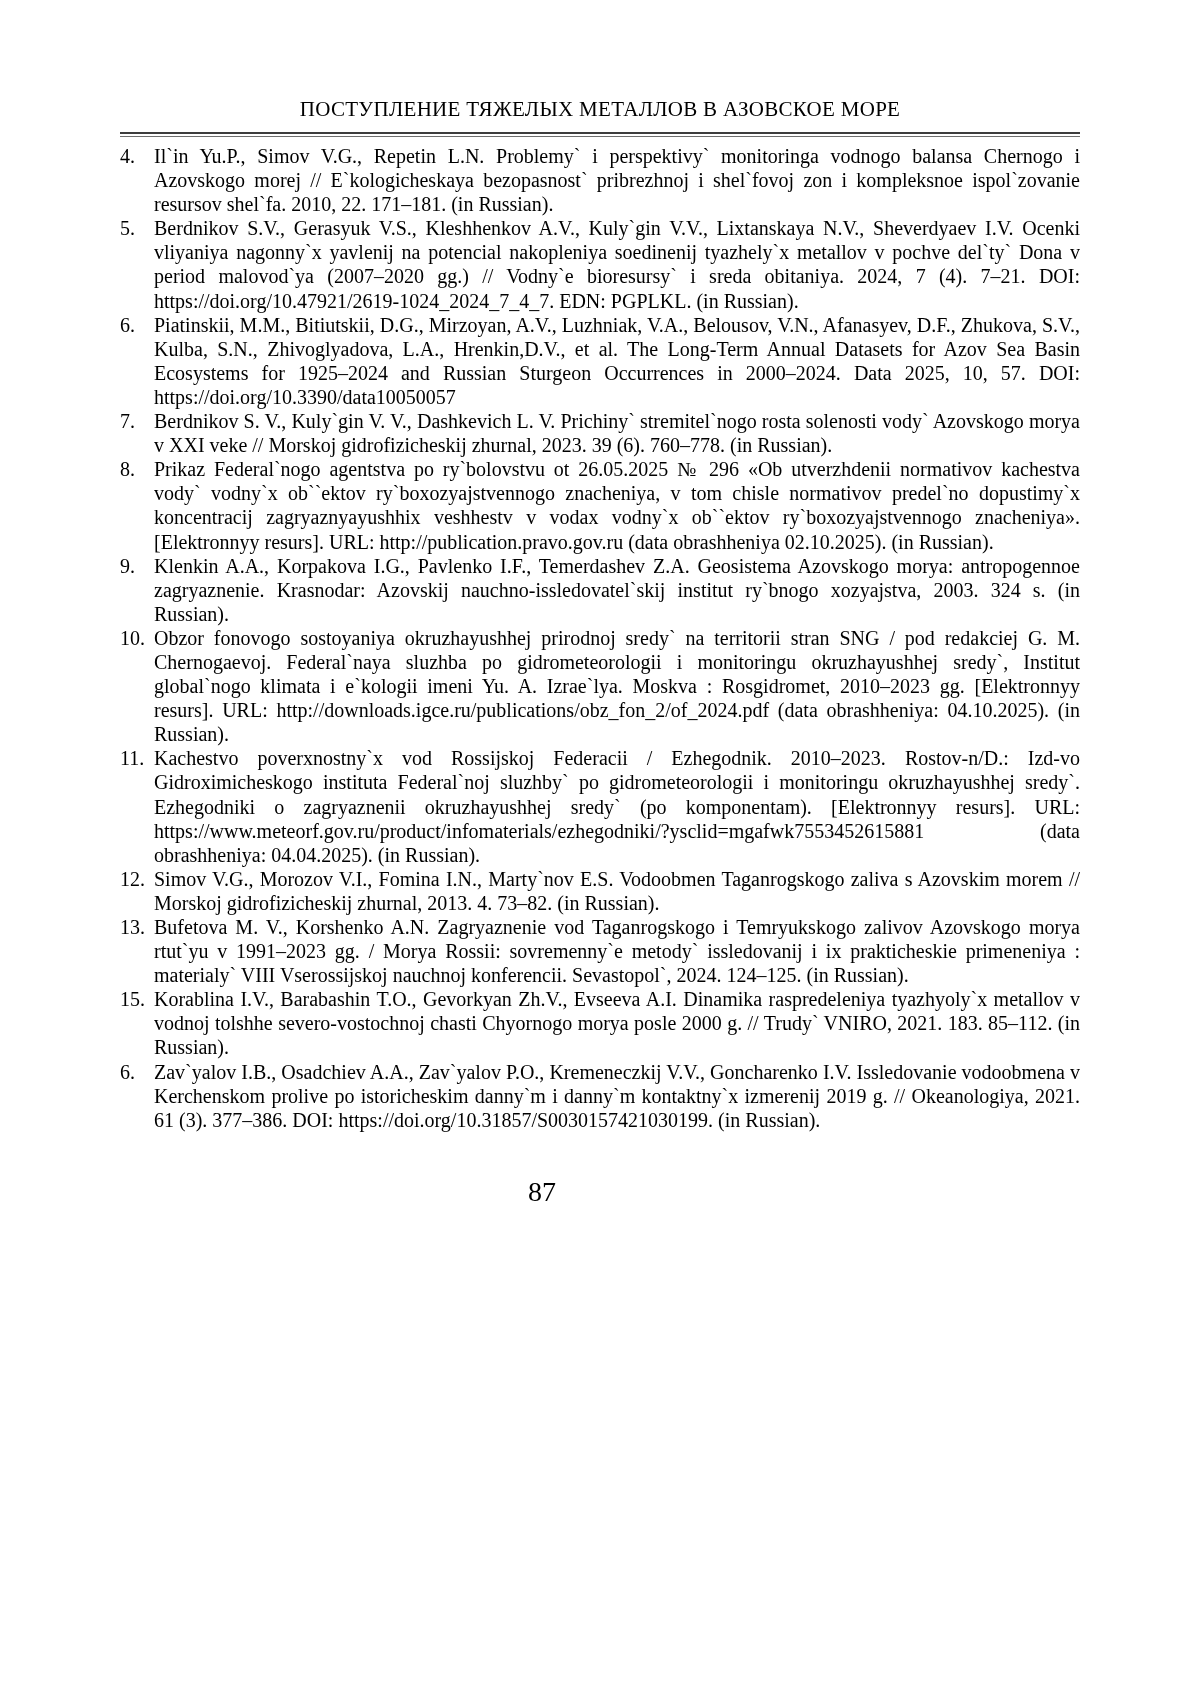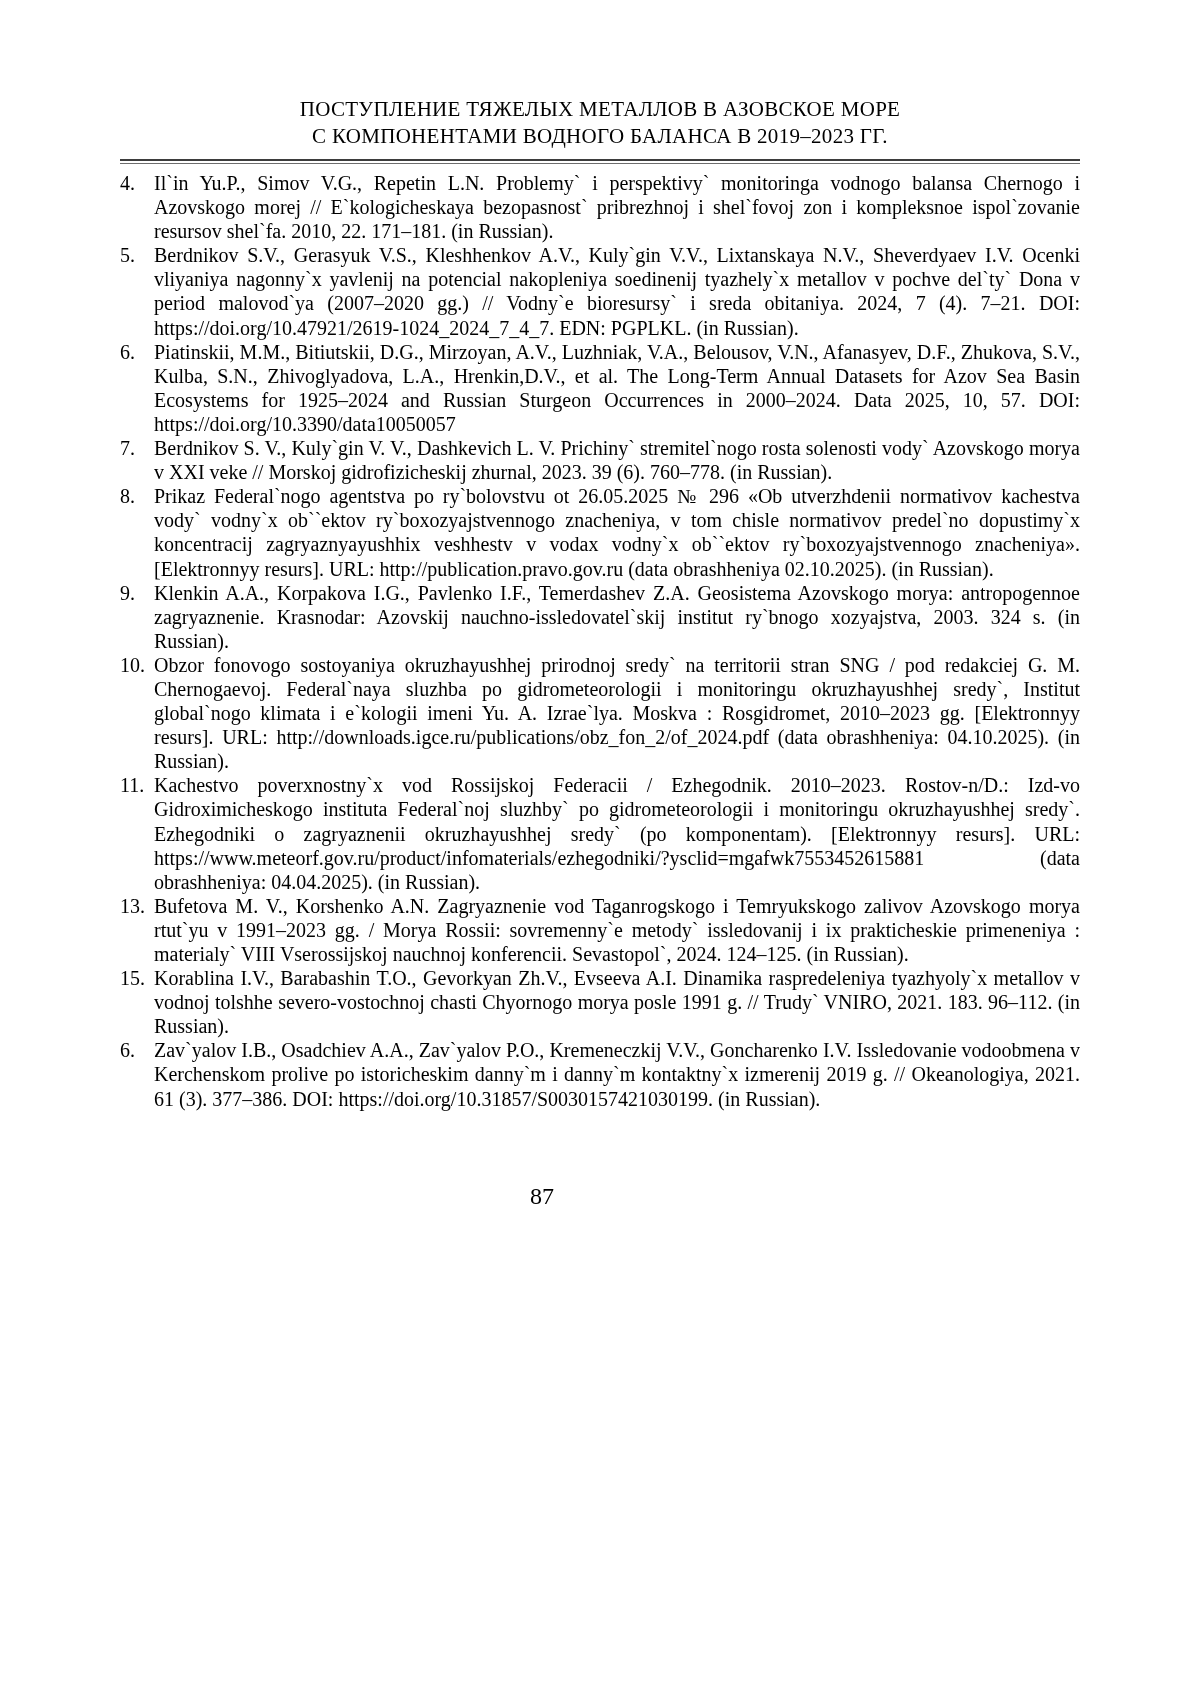--- a/index.html
+++ b/index.html
@@ -45,35 +45,34 @@
     line-height: 24.1px;
     overflow-wrap: break-word;
   }
   .ref .num {
     position: absolute;
     left: 0;
     top: 0;
     text-align: left;
   }
   .page-number {
-    margin-top: 72px;
+    margin-top: 44px;
     text-align: center;
-    font-size: 24px;
+    font-size: 28px;
     
     transform: translateX(-58px);
   }
 </style>
 </head>
 <body>
 
 <div class="page">
 
   <div class="running-head">
     <div>ПОСТУПЛЕНИЕ ТЯЖЕЛЫХ МЕТАЛЛОВ В АЗОВСКОЕ МОРЕ</div>
-    <div>С КОМПОНЕНТАМИ ВОДНОГО БАЛАНСА В 2019–2023 ГГ.</div>
   </div>
 
   <div class="header-rule"></div>
 
   <div class="refs">
     <div class="ref">
       <span class="num">4.</span>
       <span>Il`in Yu.P., Simov V.G., Repetin L.N. Problemy` i perspektivy` monitoringa vodnogo balansa Chernogo i Azovskogo morej // E`kologicheskaya bezopasnost` pribrezhnoj i shel`fovoj zon i kompleksnoe ispol`zovanie resursov shel`fa. 2010, 22. 171–181. (in Russian).</span>
     </div>
     <div class="ref">
@@ -98,26 +97,30 @@
     </div>
     <div class="ref">
       <span class="num">10.</span>
       <span>Obzor fonovogo sostoyaniya okruzhayushhej prirodnoj sredy` na territorii stran SNG / pod redakciej G. M. Chernogaevoj. Federal`naya sluzhba po gidrometeorologii i monitoringu okruzhayushhej sredy`, Institut global`nogo klimata i e`kologii imeni Yu. A. Izrae`lya. Moskva : Rosgidromet, 2010–2023 gg. [Elektronnyy resurs]. URL: http://downloads.igce.ru/publications/obz_fon_2/of_2024.pdf (data obrashheniya: 04.10.2025). (in Russian).</span>
     </div>
     <div class="ref">
       <span class="num">11.</span>
       <span>Kachestvo poverxnostny`x vod Rossijskoj Federacii / Ezhegodnik. 2010–2023. Rostov-n/D.: Izd-vo Gidroximicheskogo instituta Federal`noj sluzhby` po gidrometeorologii i monitoringu okruzhayushhej sredy`. Ezhegodniki o zagryaznenii okruzhayushhej sredy` (po komponentam). [Elektronnyy resurs]. URL: https://www.meteorf.gov.ru/product/infomaterials/ezhegodniki/?ysclid=mgafwk7553452615881 (data obrashheniya: 04.04.2025). (in Russian).</span>
     </div>
     <div class="ref">
+      <span class="num">12.</span>
+      <span>Simov V.G., Morozov V.I., Fomina I.N., Marty`nov E.S. Vodoobmen Taganrogskogo zaliva s Azovskim morem // Morskoj gidrofizicheskij zhurnal, 2013. 4. 73–82. (in Russian).</span>
+    </div>
+    <div class="ref">
       <span class="num">13.</span>
       <span>Bufetova M. V., Korshenko A.N. Zagryaznenie vod Taganrogskogo i Temryukskogo zalivov Azovskogo morya rtut`yu v 1991–2023 gg. / Morya Rossii: sovremenny`e metody` issledovanij i ix prakticheskie primeneniya : materialy` VIII Vserossijskoj nauchnoj konferencii. Sevastopol`, 2024. 124–125. (in Russian).</span>
     </div>
     <div class="ref">
       <span class="num">15.</span>
-      <span>Korablina I.V., Barabashin T.O., Gevorkyan Zh.V., Evseeva A.I. Dinamika raspredeleniya tyazhyoly`x metallov v vodnoj tolshhe severo-vostochnoj chasti Chyornogo morya posle 1991 g. // Trudy` VNIRO, 2021. 183. 96–112. (in Russian).</span>
+      <span>Korablina I.V., Barabashin T.O., Gevorkyan Zh.V., Evseeva A.I. Dinamika raspredeleniya tyazhyoly`x metallov v vodnoj tolshhe severo-vostochnoj chasti Chyornogo morya posle 2000 g. // Trudy` VNIRO, 2021. 183. 85–112. (in Russian).</span>
     </div>
     <div class="ref">
       <span class="num">6.</span>
       <span>Zav`yalov I.B., Osadchiev A.A., Zav`yalov P.O., Kremeneczkij V.V., Goncharenko I.V. Issledovanie vodoobmena v Kerchenskom prolive po istoricheskim danny`m i danny`m kontaktny`x izmerenij 2019 g. // Okeanologiya, 2021. 61 (3). 377–386. DOI: https://doi.org/10.31857/S0030157421030199. (in Russian).</span>
     </div>
   </div>
 
   <div class="page-number">87</div>
 
 </div>

